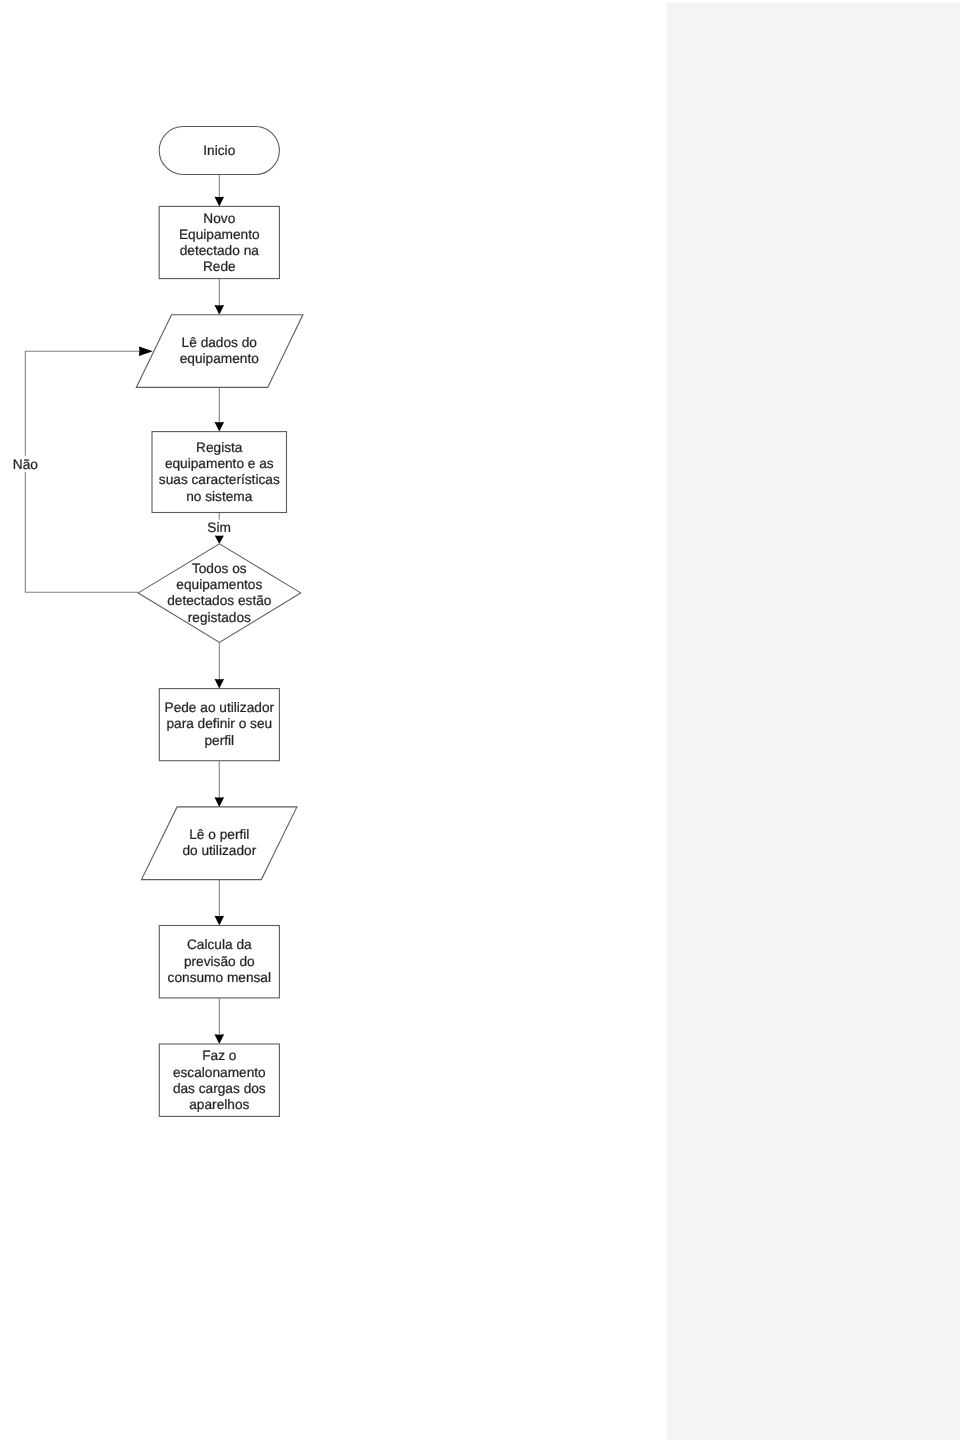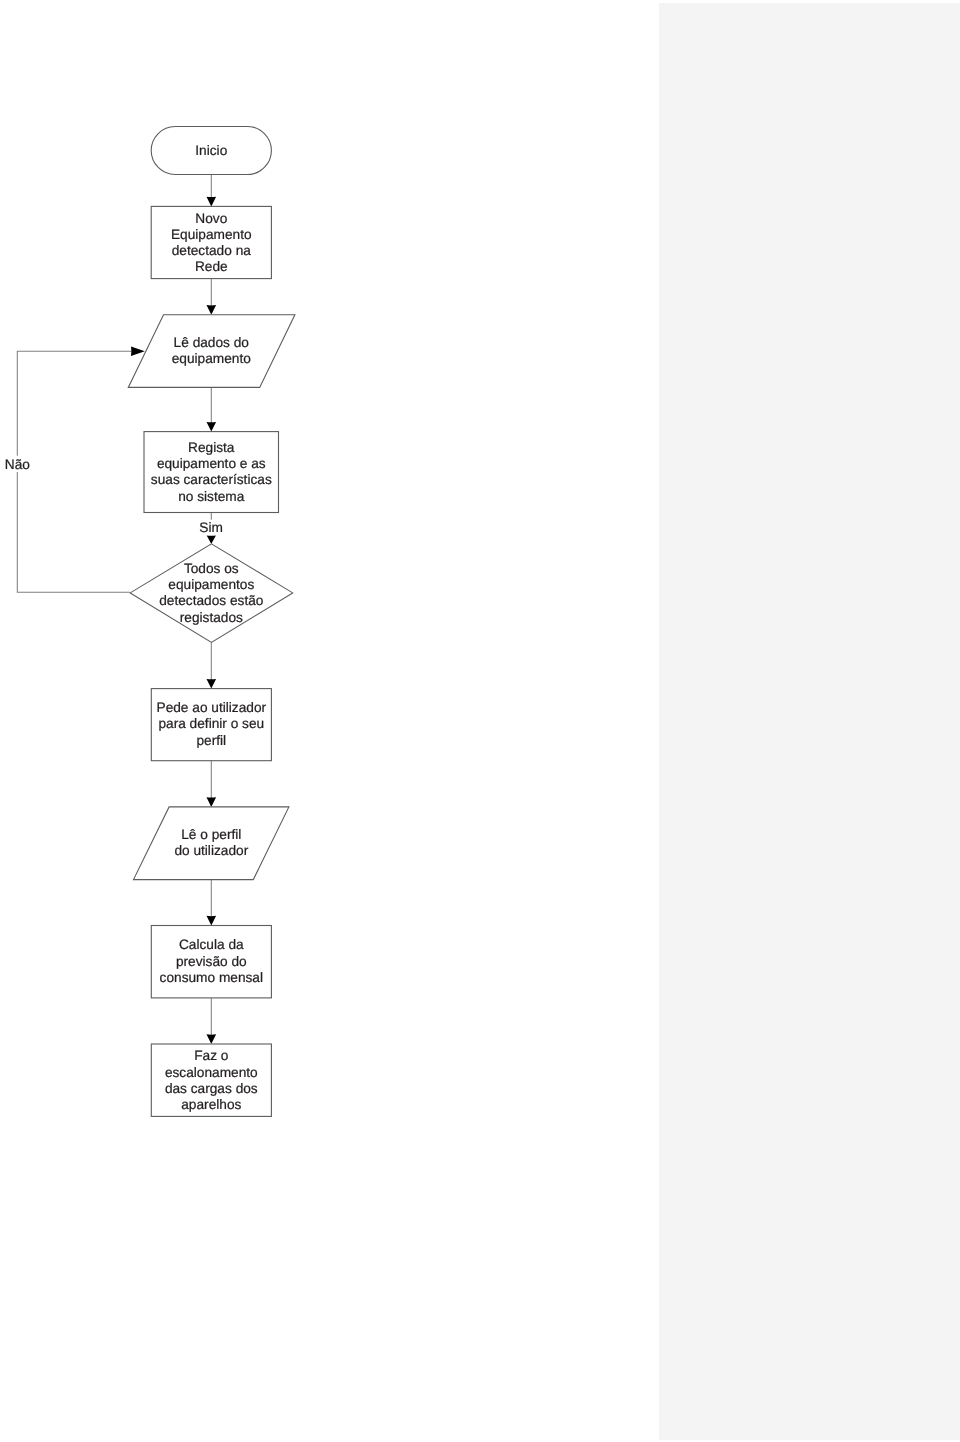--- a/index.html
+++ b/index.html
@@ -1,18 +1,18 @@
 <!DOCTYPE html>
 <html><head>
 <meta charset="utf-8">
 <title>Flowchart</title>
 <style>
   html,body{margin:0;padding:0;}
   body{width:960px;height:1442px;background:#ffffff;font-family:"Liberation Sans",sans-serif;overflow:hidden;position:relative;}
-  #page{position:absolute;left:4px;top:0;width:868px;height:1442px;}
+  #page{position:absolute;left:12px;top:0;width:868px;height:1442px;}
   #gray{position:absolute;left:655px;top:3.3px;width:305px;height:1436.5px;background:#f4f4f4;}
   svg{position:absolute;left:0;top:0;}
   #chart{transform:translateZ(0);}
   .shape{fill:#ffffff;stroke:#5c5c5c;stroke-width:1.1;}
   .conn{fill:none;stroke:#808080;stroke-width:1.05;}
   .arrow{fill:#000000;stroke:none;}
   .lbl{font-family:"Liberation Sans",sans-serif;text-rendering:geometricPrecision;font-size:13.7px;fill:#231f20;stroke:#231f20;stroke-width:0.22;paint-order:stroke fill;text-anchor:middle;}
 </style>
 </head>
 <body>

